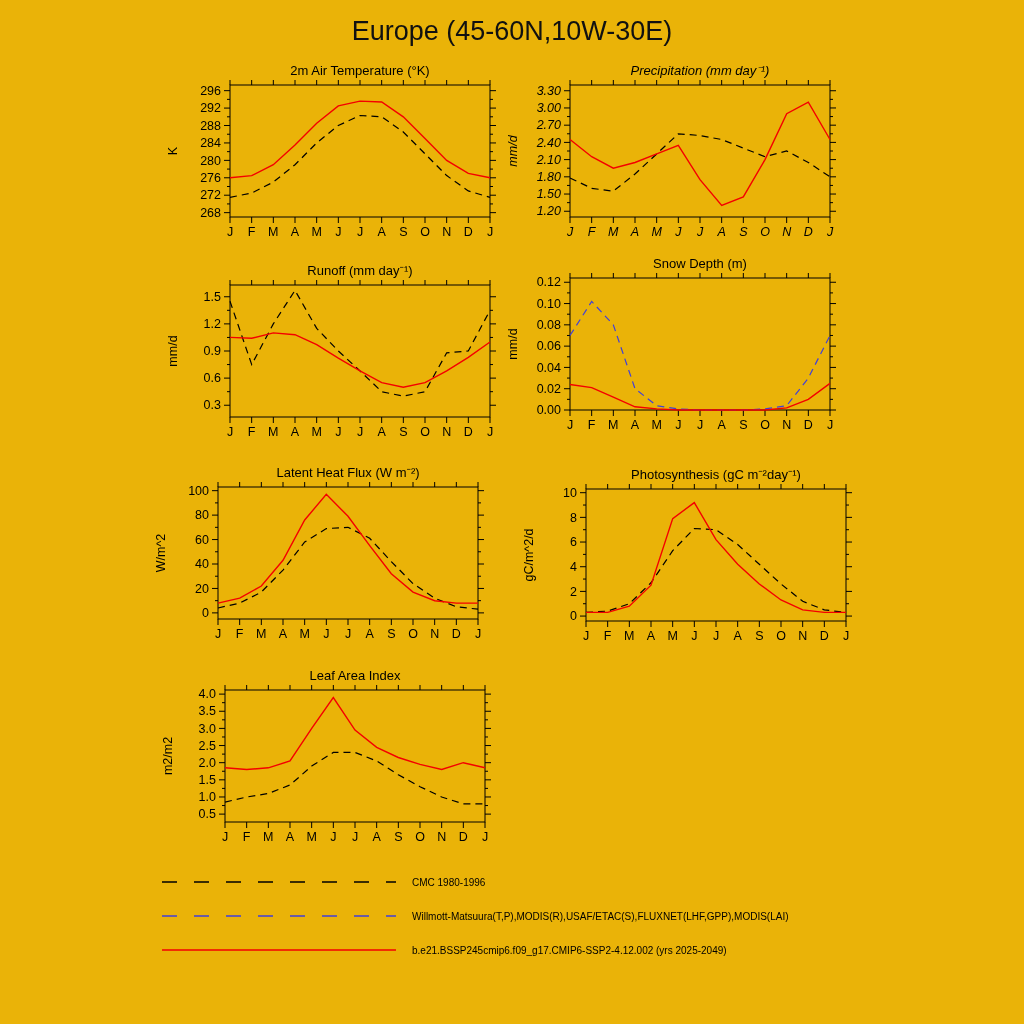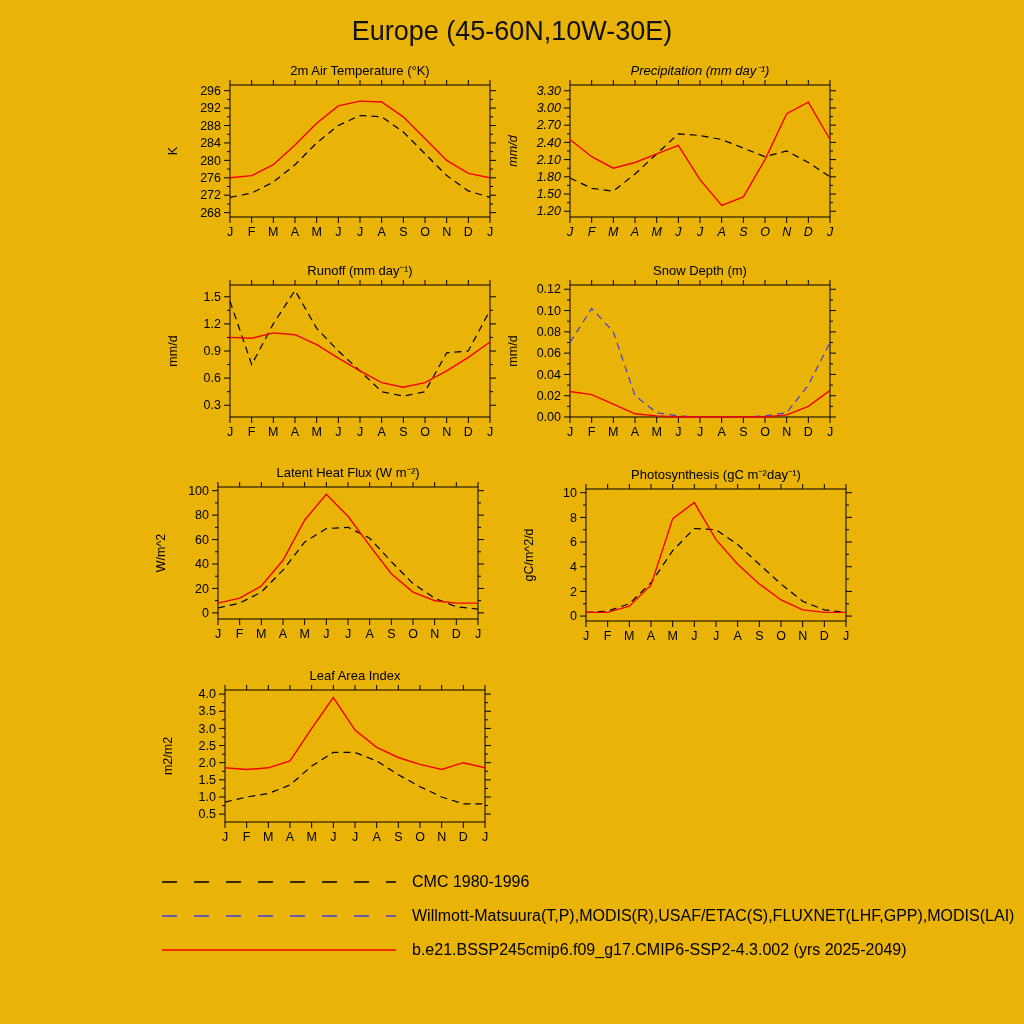--- a/index.html
+++ b/index.html
@@ -4,21 +4,21 @@
 <style>
   html,body{margin:0;padding:0;background:#ffffff;}
   body{font-family:"Liberation Sans", sans-serif; color:#000;}
   #page{position:relative;width:1024px;height:1024px;background:#eab308;overflow:hidden;}
   .main-title{position:absolute;left:0;top:16px;width:1024px;text-align:center;
     font-size:27px;letter-spacing:0px;color:#111;}
   .chart{position:absolute;width:360px;height:182px;}
   svg text{font-family:"Liberation Sans", sans-serif;}
   .legend{position:absolute;left:160px;top:872px;width:840px;}
   .legend-row{display:flex;align-items:center;height:20px;margin-bottom:14px;}
-  .legend-label{margin-left:14px;font-size:16px;white-space:nowrap;color:#000;}
+  .legend-label{margin-left:14px;font-size:10px;white-space:nowrap;color:#000;}
   .legend-line{width:238px;height:16px;flex:0 0 auto;}
 </style>
 </head>
 <body>
 
 <div id="page">
   <div class="main-title">Europe (45-60N,10W-30E)</div>
 
   <div class="chart" style="left:160px;top:65px;"><svg width="360" height="182" viewBox="0 0 360 182">
         <rect x="70" y="20" width="260" height="132" fill="none" stroke="#000" stroke-width="1"></rect>
@@ -250,21 +250,21 @@
         <text x="286.6666666666667" y="171" text-anchor="middle" font-size="12.5" fill="#000">N</text>
         <line x1="308.3333333333333" y1="152" x2="308.3333333333333" y2="158" stroke="#000" stroke-width="1"></line>
         <line x1="308.3333333333333" y1="20" x2="308.3333333333333" y2="15" stroke="#000" stroke-width="1"></line>
         <text x="308.3333333333333" y="171" text-anchor="middle" font-size="12.5" fill="#000">D</text>
         <line x1="330" y1="152" x2="330" y2="158" stroke="#000" stroke-width="1"></line>
         <line x1="330" y1="20" x2="330" y2="15" stroke="#000" stroke-width="1"></line>
         <text x="330" y="171" text-anchor="middle" font-size="12.5" fill="#000">J</text>
         <polyline points="70.0,36.3 91.7,99.6 113.3,58.9 135.0,25.4 156.7,63.4 178.3,86.0 200.0,105.9 221.7,126.7 243.3,131.2 265.0,126.7 286.7,87.8 308.3,86.0 330.0,45.3" fill="none" stroke="#000000" stroke-width="1.2" stroke-dasharray="7 5"></polyline>
         <polyline points="70.0,72.4 91.7,73.3 113.3,67.9 135.0,69.7 156.7,79.7 178.3,93.2 200.0,105.9 221.7,117.6 243.3,122.2 265.0,117.6 286.7,105.9 308.3,92.3 330.0,77.0" fill="none" stroke="#f40000" stroke-width="1.4"></polyline>
       </svg></div>
-  <div class="chart" style="left:500px;top:265px;"><svg width="360" height="182" viewBox="0 0 360 182">
+  <div class="chart" style="left:500px;top:258px;"><svg width="360" height="182" viewBox="0 0 360 182">
         <rect x="70" y="20" width="260" height="132" fill="none" stroke="#000" stroke-width="1"></rect>
         <text x="200" y="10" text-anchor="middle" font-size="13" fill="#000">Snow Depth (m)</text>
         <text text-anchor="middle" font-size="12.5" fill="#000" transform="translate(17 86) rotate(-90)">mm/d</text>
         <line x1="64" y1="152" x2="70" y2="152" stroke="#000" stroke-width="1"></line>
         <line x1="330" y1="152" x2="336" y2="152" stroke="#000" stroke-width="1"></line>
         <text x="61" y="156.2" text-anchor="end" font-size="12.5" fill="#000">0.00</text>
         <line x1="64" y1="130.70967741935485" x2="70" y2="130.70967741935485" stroke="#000" stroke-width="1"></line>
         <line x1="330" y1="130.70967741935485" x2="336" y2="130.70967741935485" stroke="#000" stroke-width="1"></line>
         <text x="61" y="134.90967741935484" text-anchor="end" font-size="12.5" fill="#000">0.02</text>
         <line x1="64" y1="109.41935483870968" x2="70" y2="109.41935483870968" stroke="#000" stroke-width="1"></line>
@@ -579,16 +579,16 @@
     <div class="legend-row">
       <span class="legend-line"><svg width="238" height="16">
             <line x1="2" y1="8" x2="236" y2="8" stroke="#4040d9" stroke-width="1.4" stroke-dasharray="15 17"></line>
           </svg></span>
       <span class="legend-label">Willmott-Matsuura(T,P),MODIS(R),USAF/ETAC(S),FLUXNET(LHF,GPP),MODIS(LAI)</span>
     </div>
     <div class="legend-row">
       <span class="legend-line"><svg width="238" height="16">
             <line x1="2" y1="8" x2="236" y2="8" stroke="#f40000" stroke-width="1.4"></line>
           </svg></span>
-      <span class="legend-label">b.e21.BSSP245cmip6.f09_g17.CMIP6-SSP2-4.3.002 (yrs 2025-2049)</span>
+      <span class="legend-label">b.e21.BSSP245cmip6.f09_g17.CMIP6-SSP2-4.12.002 (yrs 2025-2049)</span>
     </div>
   </div>
 </div>
 
 </body></html>

